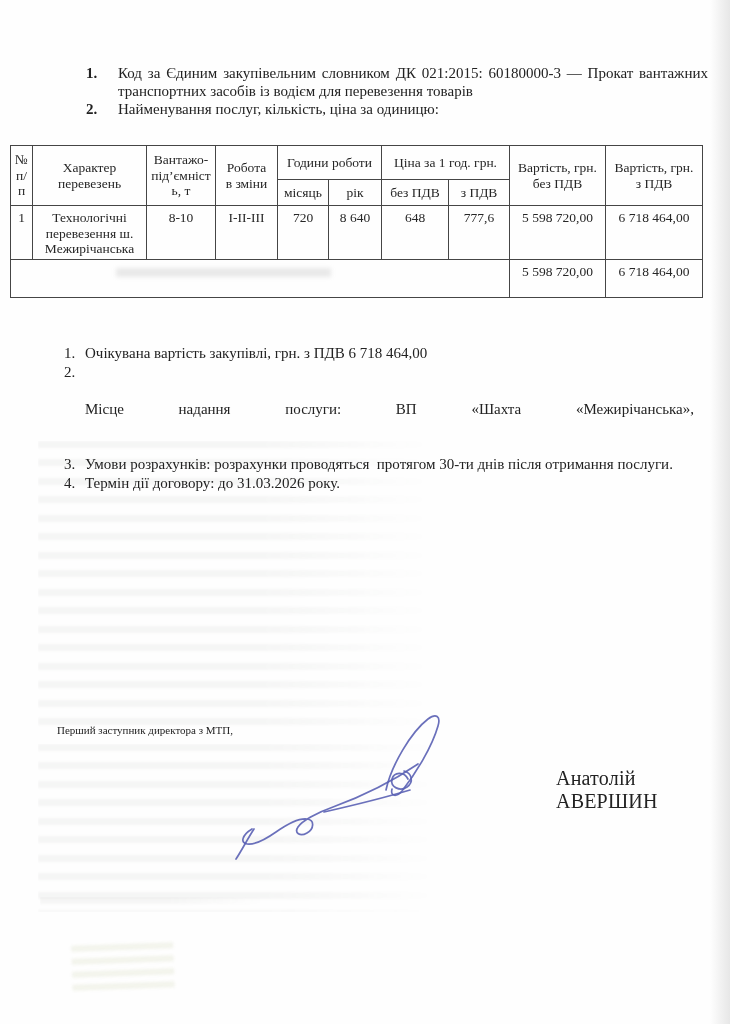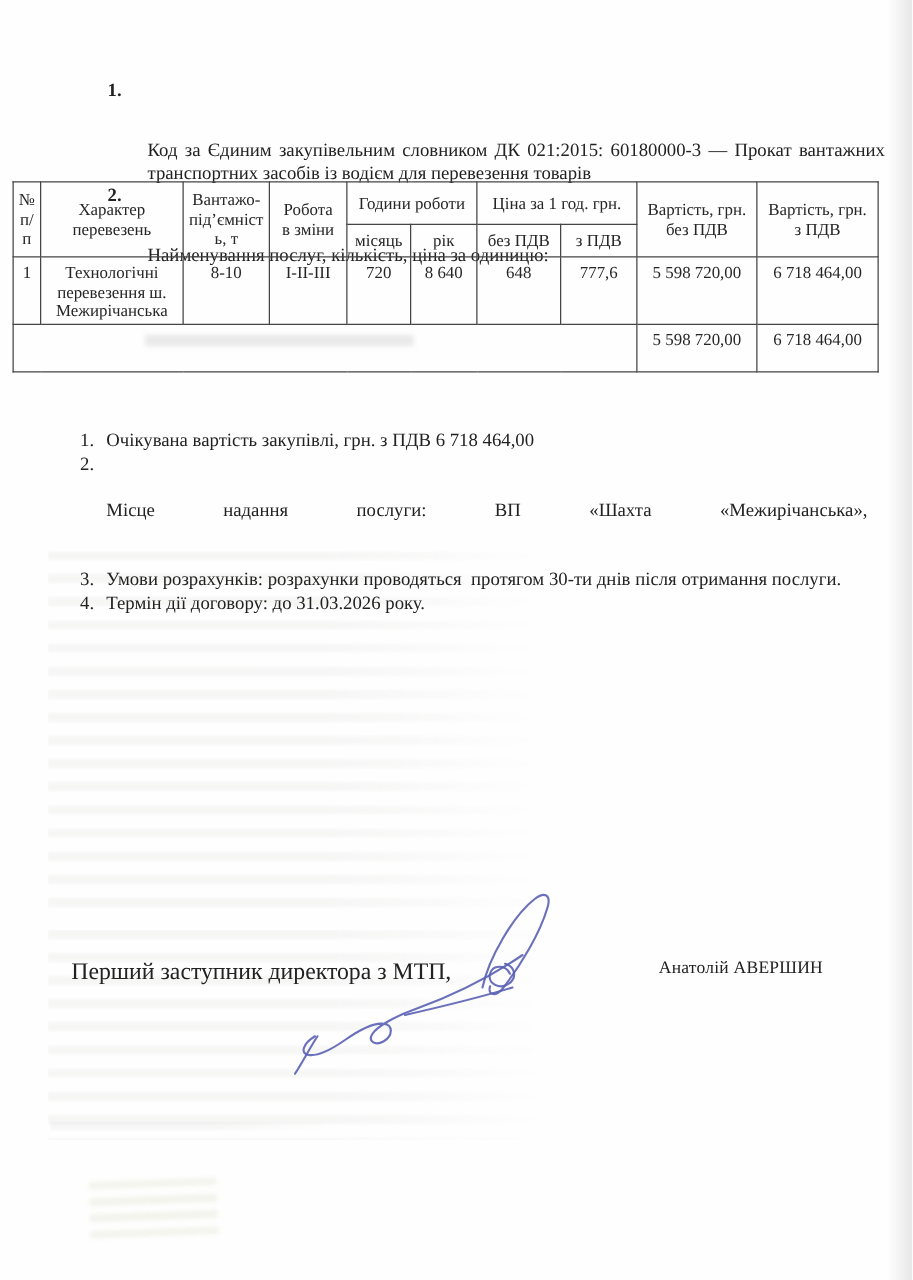--- a/index.html
+++ b/index.html
@@ -6,21 +6,21 @@
   .page {
     position: relative; width: 730px; height: 1024px; background: #fefefe;
     font-family: "Liberation Serif", "DejaVu Serif", serif; color: #222;
     overflow: hidden;
   }
 
   
   .intro { position: absolute; left: 86px; top: 64px; width: 622px; }
   .intro-item { display: flex; font-size: 15px; line-height: 18px; }
   .intro-num { width: 32px; flex: none; font-weight: bold; }
-  .intro-text { flex: 1; text-align: justify; margin-top: 48px; }
+  .intro-text { flex: 1; text-align: justify; }
 
   
   table.pricing {
     position: absolute; left: 10px; top: 145px; width: 693px;
     border-collapse: collapse; table-layout: fixed;
   }
   table.pricing td {
     border: 1px solid #454545; font-size: 13.5px; line-height: 15.5px;
     padding: 2px 3px; vertical-align: middle; text-align: center;
     overflow: hidden; color: #262626;
@@ -35,22 +35,22 @@
   tr.r1 td, tr.rt td { vertical-align: top; padding-top: 4px; }
 
   
   .terms { position: absolute; left: 64px; top: 344px; width: 630px; }
   .term-item { display: flex; font-size: 15px; line-height: 18.5px; }
   .term-num { width: 21px; flex: none; }
   .term-text { flex: 1; white-space: pre-wrap; }
   .justify-line { white-space: normal; text-align: justify; text-align-last: justify; font-family: Liberation Serif, serif; }
 
   
-  .sig-title { position: absolute; left: 57px; top: 769px; font-size: 19px; line-height: 18.5px; }
-  .sig-name  { position: absolute; left: 527px; top: 767px; font-size: 14px; letter-spacing: 0.2px; }
+  .sig-title { position: absolute; left: 57px; top: 721px; font-size: 11px; line-height: 18.5px; }
+  .sig-name  { position: absolute; left: 556px; top: 767px; font-size: 20px; letter-spacing: 0.2px; }
   svg.signature { position: absolute; left: 228px; top: 703px; }
   svg.signature path { fill: none; stroke: #5a61b4; stroke-width: 1.7; stroke-linecap: round; opacity: 0.9; }
 
   
   .ghost {
     position: absolute; filter: blur(1.2px); opacity: 0.55; pointer-events: none;
     background: repeating-linear-gradient(to bottom, rgba(104,110,100,0.10) 0 7px, transparent 7px 18.5px);
     -webkit-mask-image: linear-gradient(to right, #000 0 55%, transparent 96%);
             mask-image: linear-gradient(to right, #000 0 55%, transparent 96%);
   }

